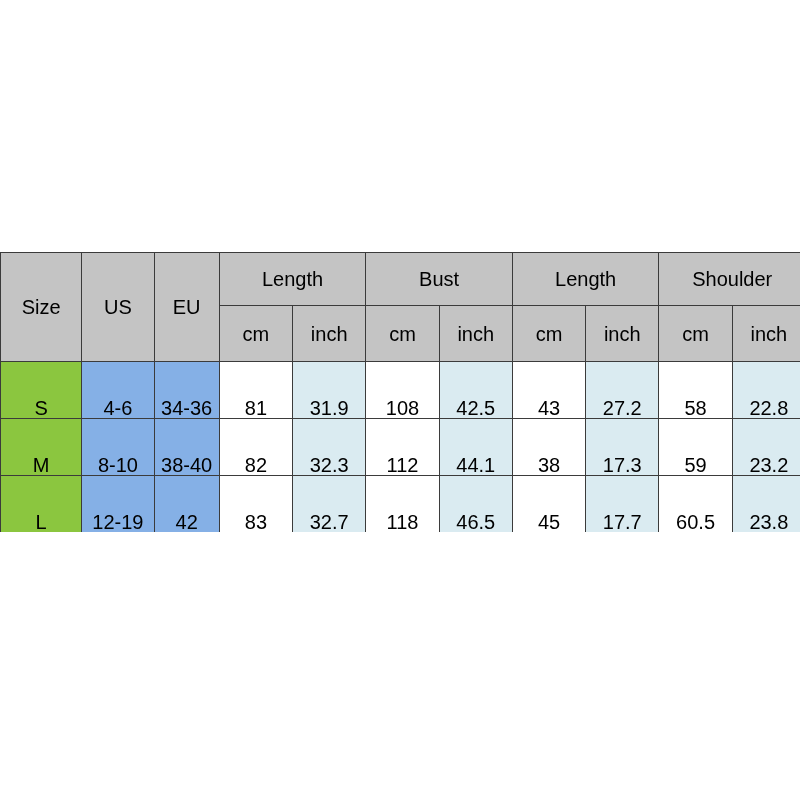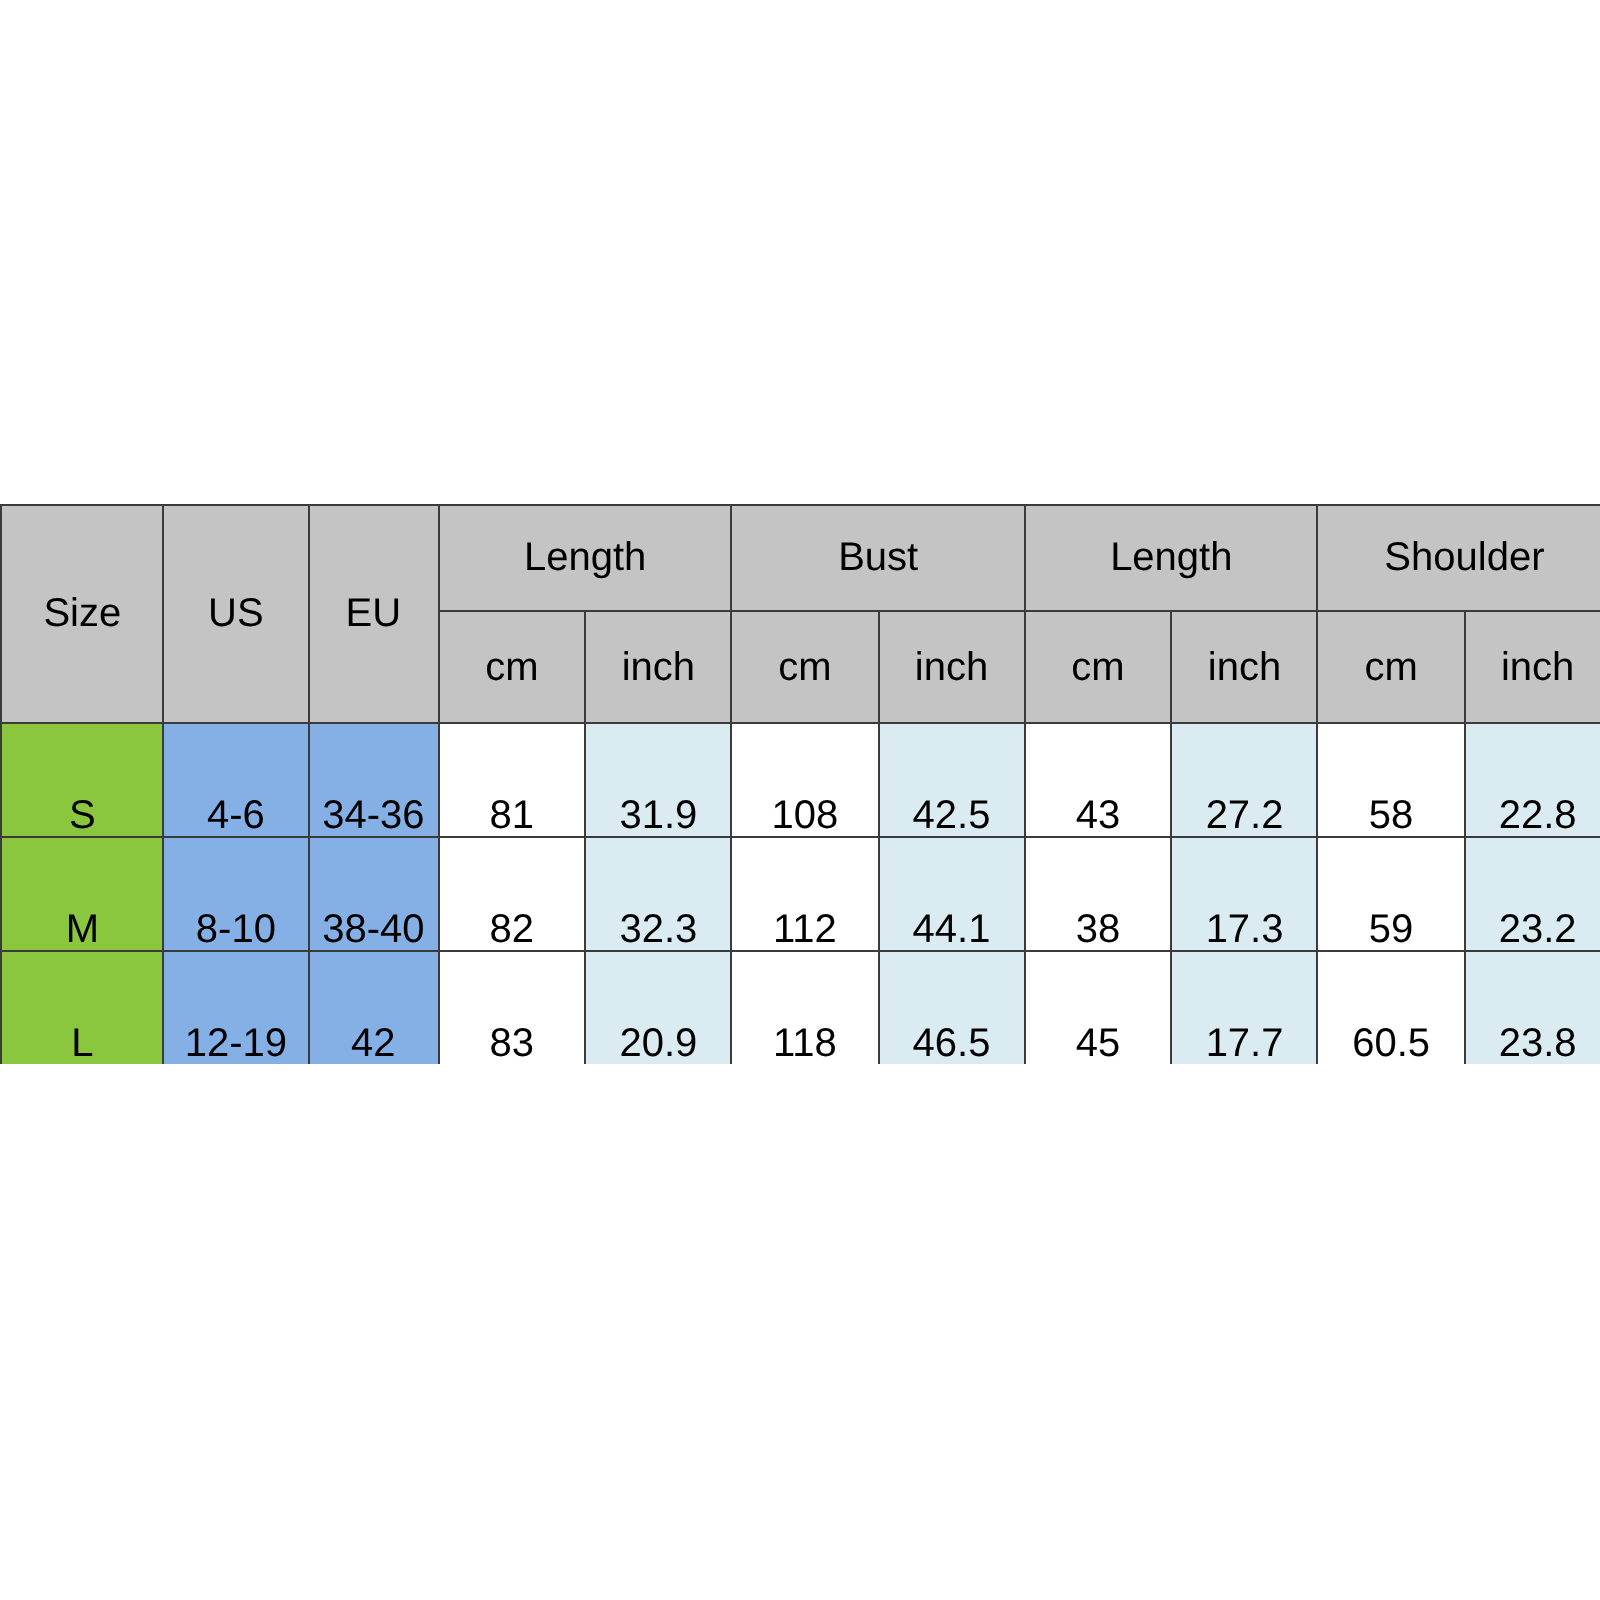--- a/index.html
+++ b/index.html
@@ -144,21 +144,21 @@
           <td class="cm-cell">38</td>
           <td class="inch-cell">17.3</td>
           <td class="cm-cell">59</td>
           <td class="inch-cell">23.2</td>
         </tr>
         <tr>
           <td class="size-cell">L</td>
           <td class="usEu-cell">12-19</td>
           <td class="usEu-cell">42</td>
           <td class="cm-cell">83</td>
-          <td class="inch-cell">20.9</td>
+          <td class="inch-cell">32.7</td>
           <td class="cm-cell">118</td>
           <td class="inch-cell">46.5</td>
           <td class="cm-cell">45</td>
           <td class="inch-cell">17.7</td>
           <td class="cm-cell">60.5</td>
           <td class="inch-cell">23.8</td>
         </tr>
       </tbody>
     </table>
   </div>

